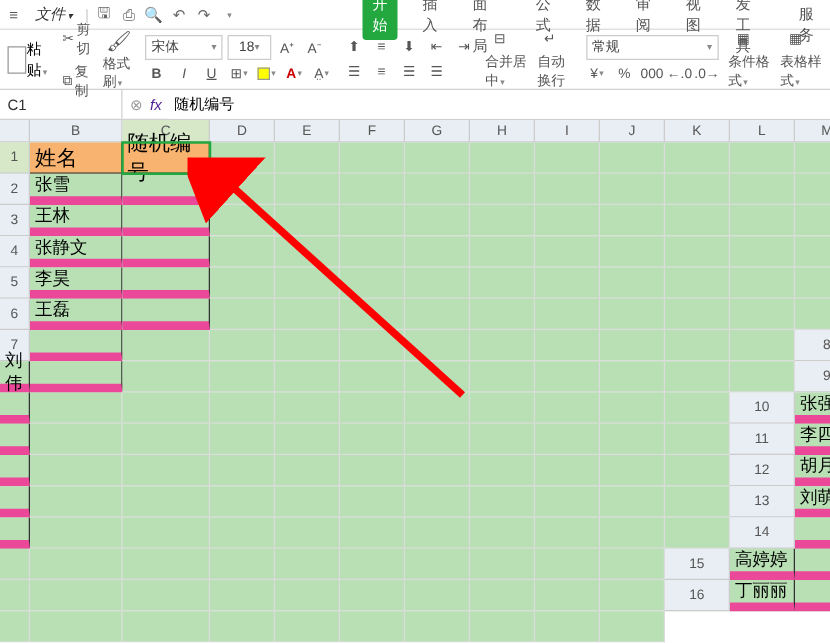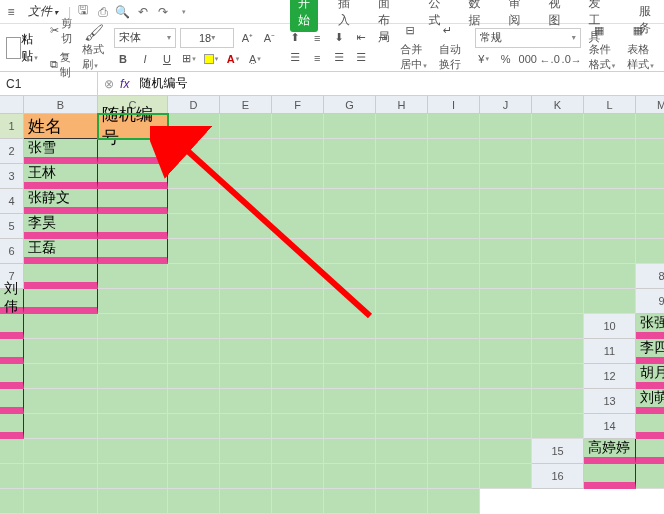--- a/index.html
+++ b/index.html
@@ -16,21 +16,21 @@
     .ribbon-tab.active { background: #22a83f; color: #fff; border-radius: 3px; }
     
     .ribbon { height: 48px; background: #fff; border-bottom: 1px solid #d0d0d0; display: flex; align-items: center; padding: 2px 6px; gap: 8px; }
     .rgroup { display: flex; flex-direction: column; gap: 2px; font-size: 11px; color: #444; }
     .rgroup-row { display: flex; align-items: center; gap: 4px; }
     .paste-big { display: flex; flex-direction: row; align-items: center; width: 36px; }
     .paste-big .ic { width: 22px; height: 22px; border: 1px solid #999; background: #fff; }
     .sbtn { display: flex; align-items: center; gap: 2px; padding: 1px 2px; color: #555; cursor: pointer; font-size: 11px; }
     .font-sel { height: 20px; border: 1px solid #ccc; background: #fff; padding: 0 4px; display: flex; align-items: center; font-size: 11px; min-width: 62px; justify-content: space-between; }
     .font-sel:after { content: "▾"; font-size: 8px; color: #888; }
-    .size-sel { height: 20px; border: 1px solid #ccc; background: #fff; padding: 0 18px; display: flex; align-items: center; font-size: 11px; min-width: 34px; justify-content: space-between; }
+    .size-sel { height: 20px; border: 1px solid #ccc; background: #fff; padding: 0 8px; display: flex; align-items: center; font-size: 11px; min-width: 34px; justify-content: space-between; }
     .size-sel:after { content: "▾"; font-size: 8px; color: #888; }
     .tbtn { width: 18px; height: 18px; display: flex; align-items: center; justify-content: center; color: #555; cursor: pointer; font-size: 11px; }
     .drop:after { content: "▾"; font-size: 7px; margin-left: 1px; color: #888; }
     .vgroup { display: flex; flex-direction: column; align-items: center; gap: 0; font-size: 11px; color: #555; }
     .vgroup .ic { width: 20px; height: 18px; }
     
     .namebar { height: 24px; background: #fff; border-bottom: 1px solid #d0d0d0; display: flex; align-items: center; }
     .namebox { width: 98px; height: 100%; border-right: 1px solid #d0d0d0; display: flex; align-items: center; padding: 0 6px; font-size: 12px; color: #333; }
     .fx-icons { display: flex; align-items: center; gap: 6px; padding: 0 6px; color: #999; font-size: 12px; }
     .fx-label { font-style: italic; color: #4c1d95; }
@@ -371,20 +371,21 @@
       <div class="cell"></div>
       <div class="cell"></div>
       <div class="cell"></div>
       <div class="cell"></div>
       <div class="cell"></div>
       <div class="cell"></div>
       <div class="cell"></div>
       <div class="cell"></div>
       <div class="cell"></div>
       <div class="rowhdr">16</div>
+      <div class="cell bor">丁丽丽</div>
       <div class="cell bor"></div>
       <div class="cell"></div>
       <div class="cell"></div>
       <div class="cell"></div>
       <div class="cell"></div>
       <div class="cell"></div>
       <div class="cell"></div>
       <div class="cell"></div>
       <div class="cell"></div>
       <div class="cell"></div>

